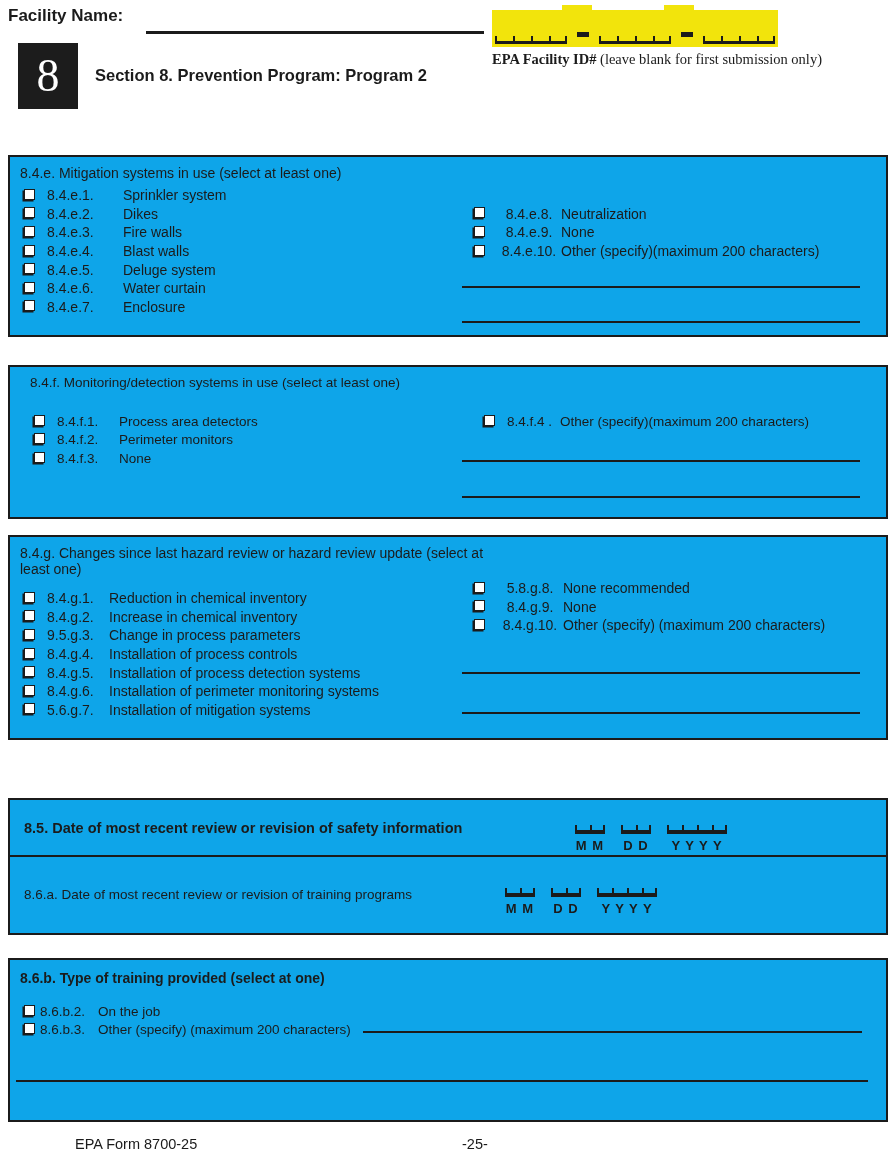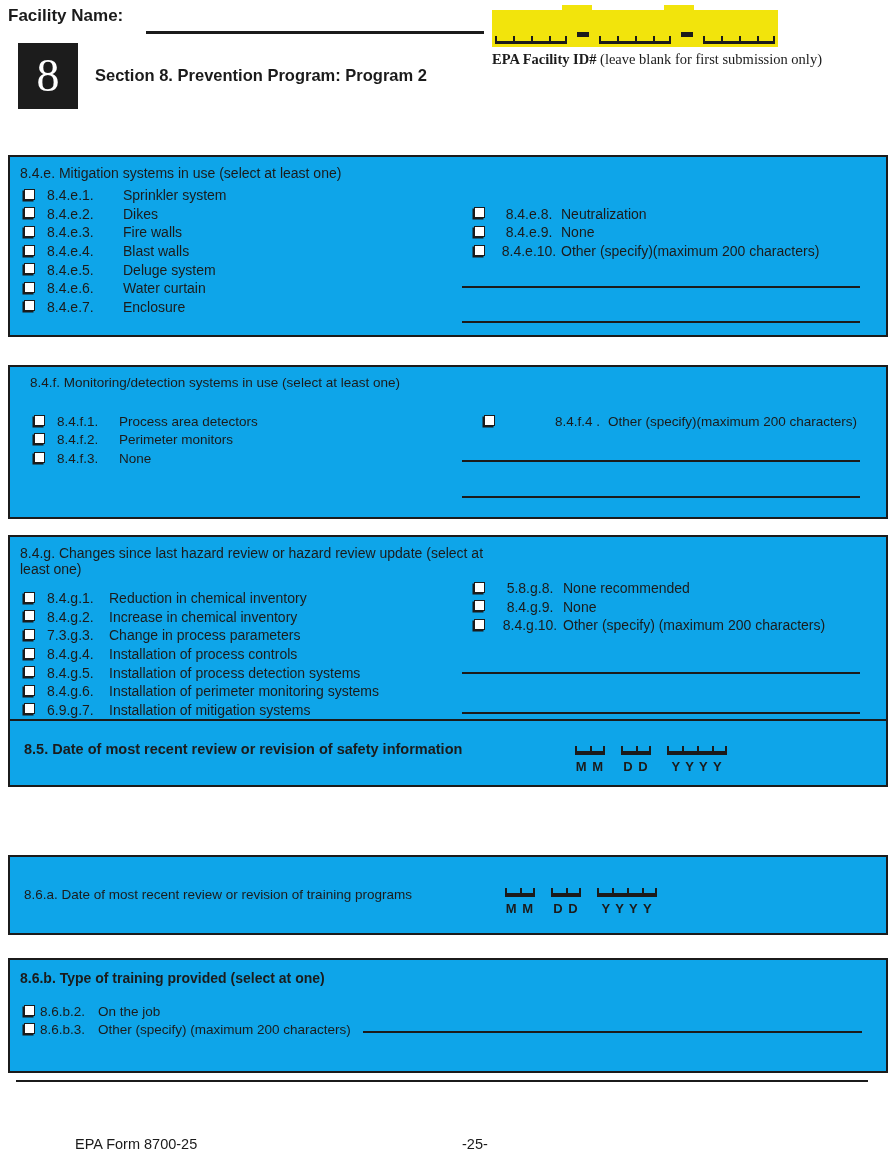--- a/index.html
+++ b/index.html
@@ -33,44 +33,44 @@
   .badge{position:absolute;left:18px;top:43px;width:60px;height:66px;background:#1c1c1c;
          color:#fff;display:flex;align-items:center;justify-content:center;
          font-size:46px;line-height:1;}
   .section-title{position:absolute;left:95px;top:66px;font-size:16.5px;font-weight:bold;}
 
   
   .box{position:absolute;left:8px;width:880px;border:2px solid var(--ink);background:#0ea5e9;padding:8px 10px;}
   .box-e{top:155px;height:182px;}
   .box-f{top:365px;height:154px;padding-left:20px;}
   .box-g{top:535px;height:205px;font-size:14px;}
-  .box-85{top:719px;height:68px;}
+  .box-85{top:798px;height:68px;}
   .box-86a{top:855px;height:80px;}
-  .box-86b{top:958px;height:115px;}
+  .box-86b{top:958px;height:164px;}
 
   .box-hdr{font-size:14px;}
   .box-f .box-hdr,.box-86a,.box-86b{font-size:13.5px;}
 
   .cols{display:flex;align-items:flex-start;}
   .col-l{width:450px;flex-shrink:0;}
   .col-r{flex:1;text-align:center;}
 
   .item{display:flex;align-items:center;height:18.6px;font-size:14px;}
   .box-f .item{font-size:13.5px;}
   .box-86b .item{font-size:13.5px;height:18.2px;}
 
   .cb{width:11px;height:11px;border:1.5px solid var(--ink);background:#fff;
       box-shadow:-1.5px 1.5px 0 var(--ink);flex-shrink:0;margin:0 12px 2px 4px;}
   .box-86b .cb{margin:0 5px 2px 4px;}
 
   .code{flex-shrink:0;}
   .box-e .col-l .code{width:76px;}
   .box-e .col-r .code{width:64px;}
   .box-f .col-l .code{width:62px;}
-  .box-f .col-r .code{width:auto;margin-right:8px;margin-left:48px;}
+  .box-f .col-r .code{width:auto;margin-right:8px;}
   .box-g .col-l .code{width:62px;}
   .box-g .col-r .code{width:66px;}
   .box-86b .code{width:58px;}
 
   .wline{position:absolute;left:452px;width:398px;height:2px;background:var(--ink);}
 
   
   .box-e .cols{margin-top:5px;}
   .box-e .col-r{padding-top:18.6px;}
   
@@ -264,21 +264,21 @@
         </div>
 
         <div class="item">
           <span class="cb"></span>
           <span class="code">8.4.g.2.</span>
           <span class="label">Increase in chemical inventory</span>
         </div>
 
         <div class="item">
           <span class="cb"></span>
-          <span class="code">7.3.g.3.</span>
+          <span class="code">9.5.g.3.</span>
           <span class="label">Change in process parameters</span>
         </div>
 
         <div class="item">
           <span class="cb"></span>
           <span class="code">8.4.g.4.</span>
           <span class="label">Installation of process controls</span>
         </div>
 
         <div class="item">
@@ -288,21 +288,21 @@
         </div>
 
         <div class="item">
           <span class="cb"></span>
           <span class="code">8.4.g.6.</span>
           <span class="label">Installation of perimeter monitoring systems</span>
         </div>
 
         <div class="item">
           <span class="cb"></span>
-          <span class="code">6.9.g.7.</span>
+          <span class="code">5.6.g.7.</span>
           <span class="label">Installation of mitigation systems</span>
         </div>
       </div>
     <div class="col-r">
 
         <div class="item">
           <span class="cb"></span>
           <span class="code">5.8.g.8.</span>
           <span class="label">None recommended</span>
         </div>

